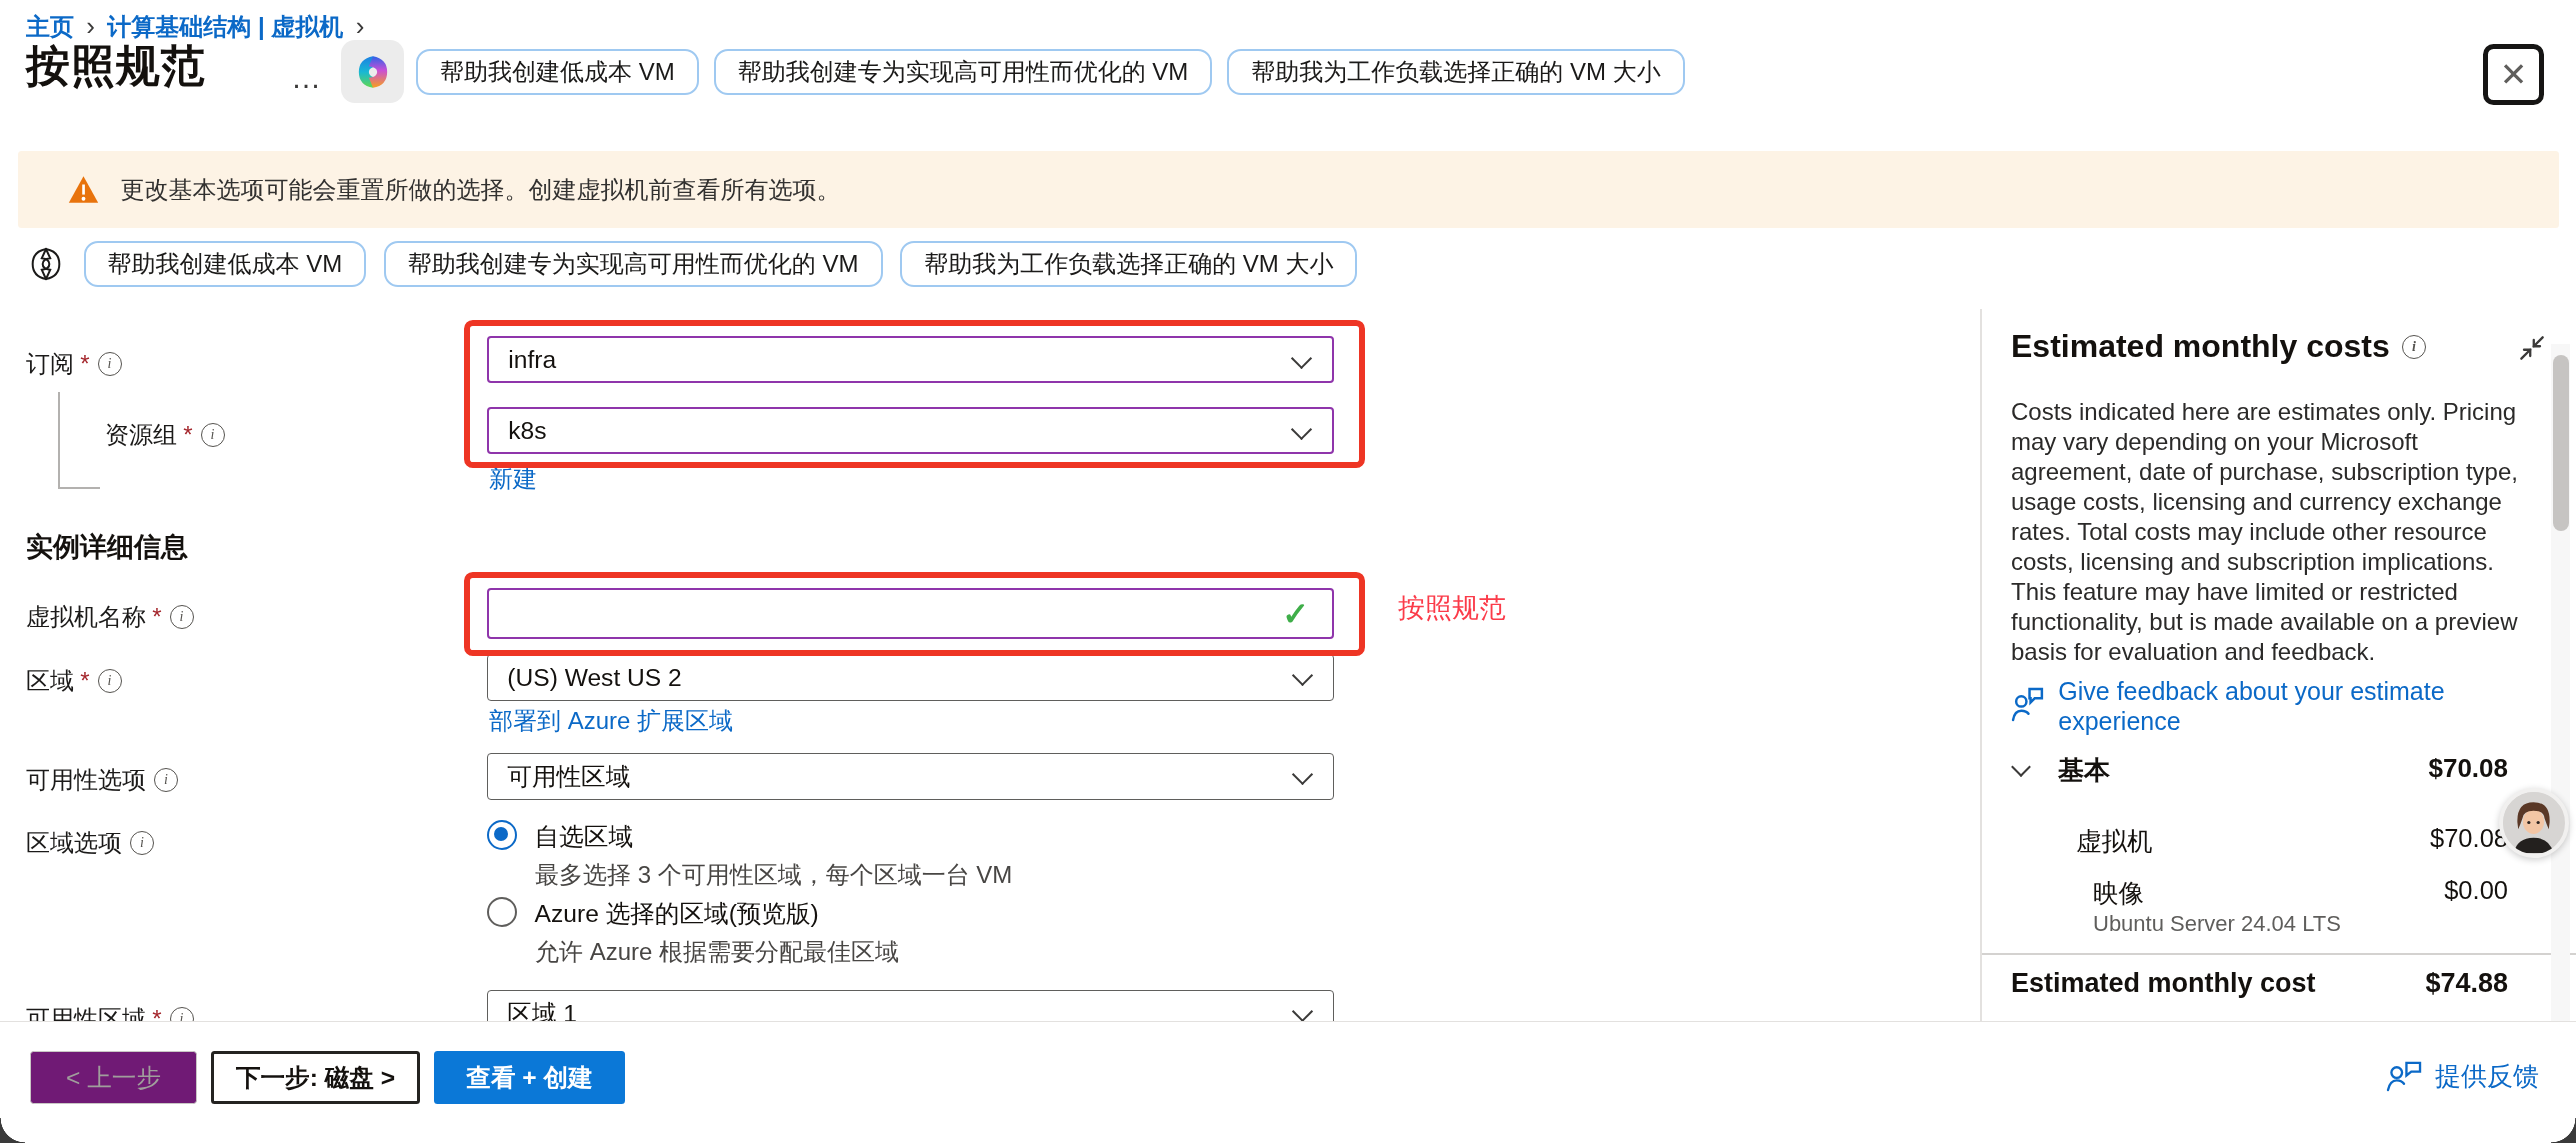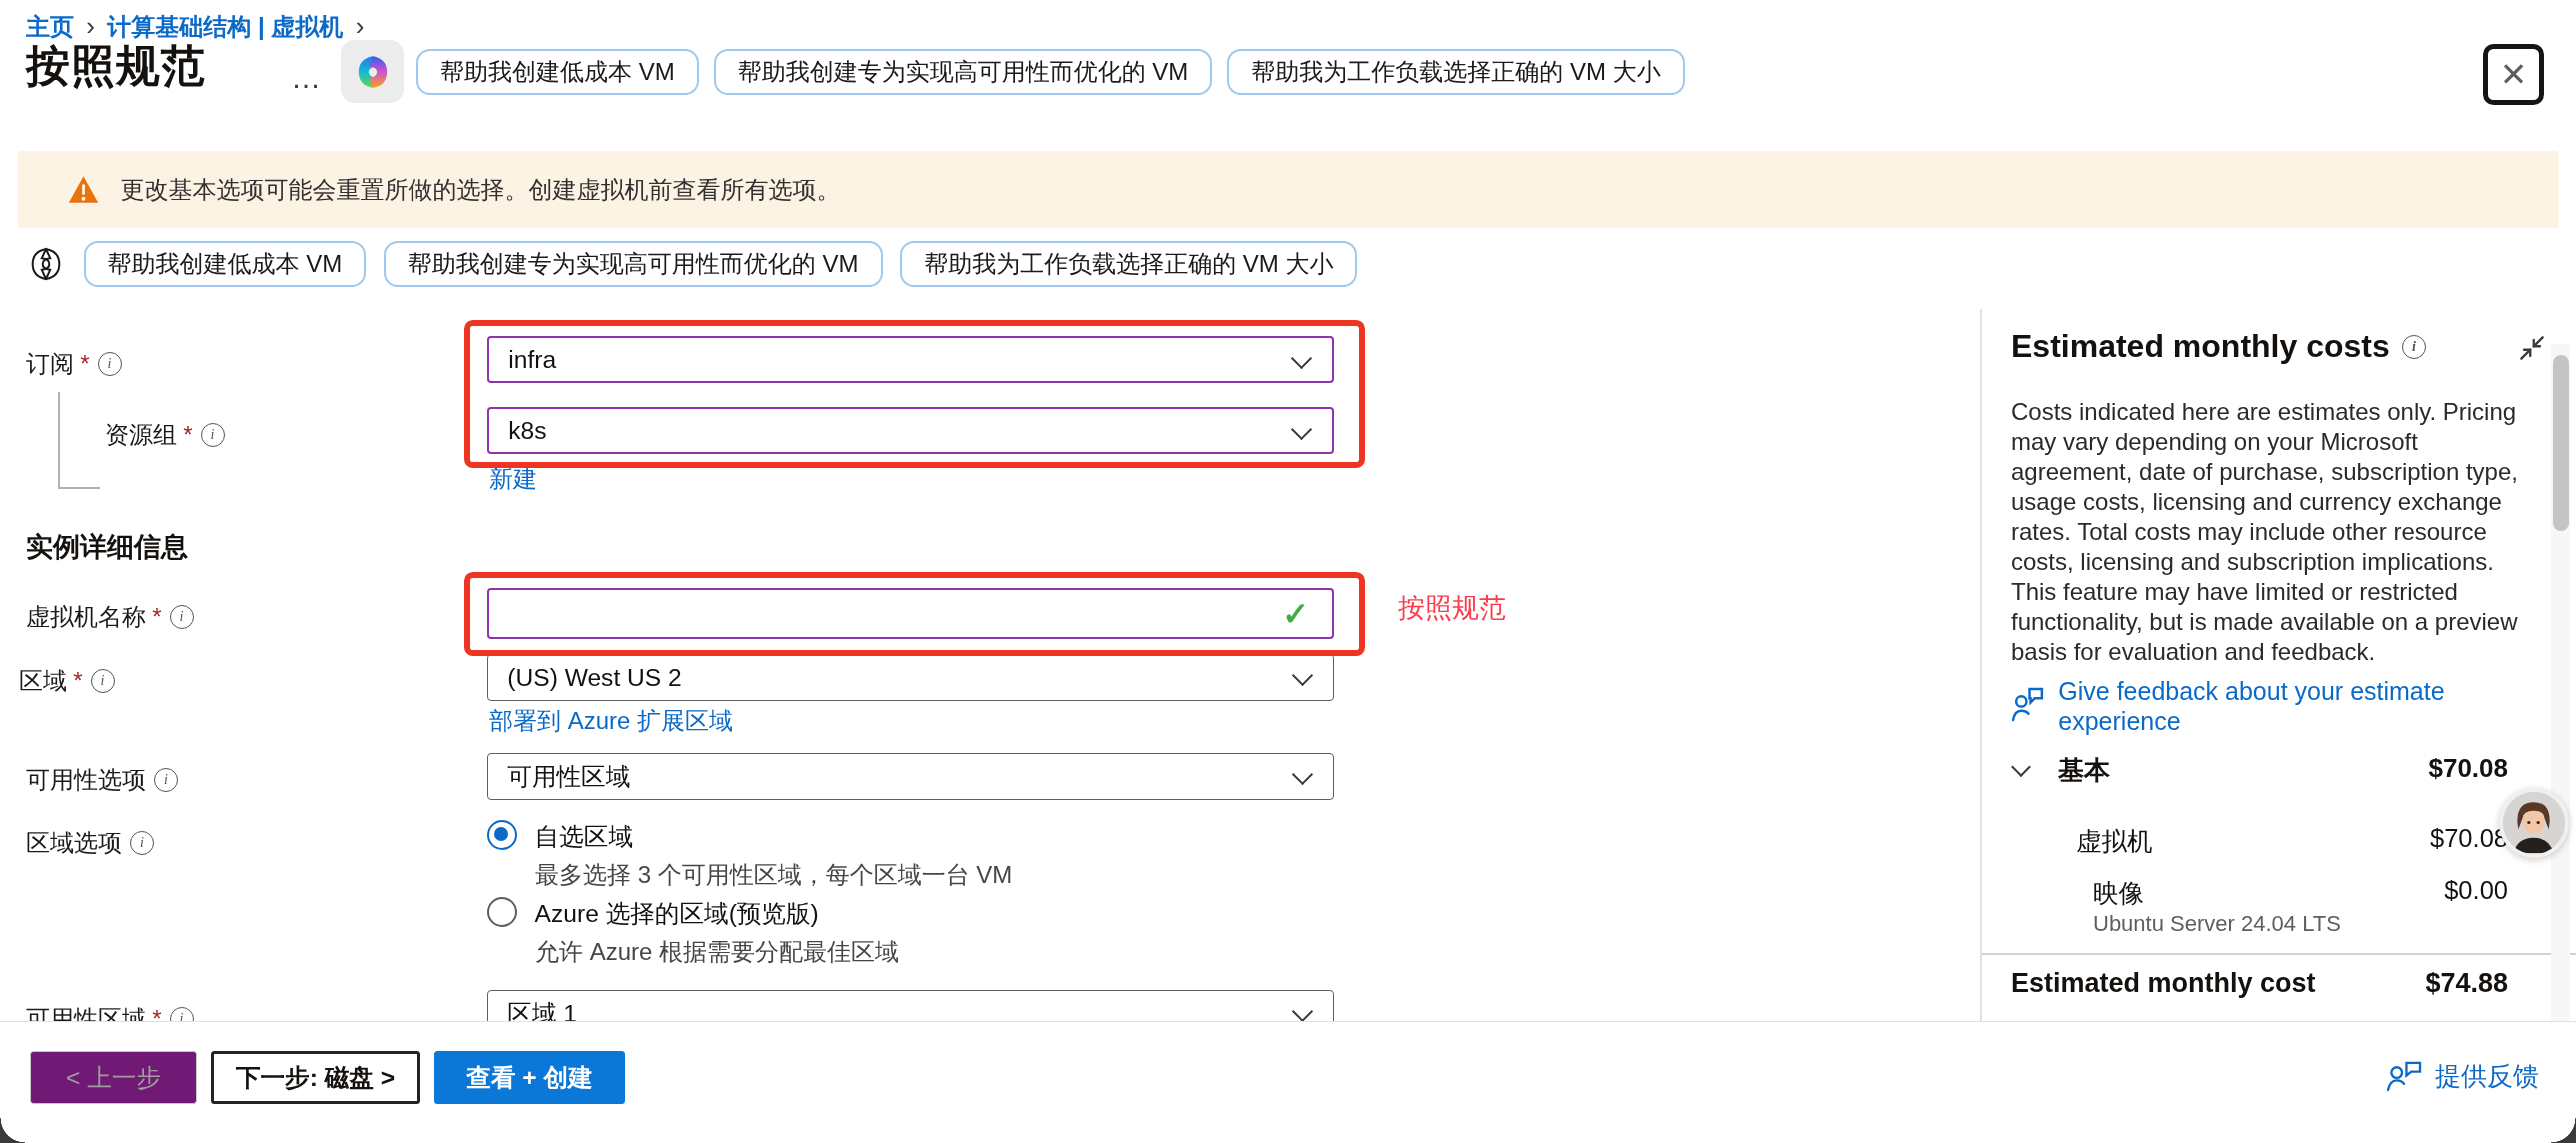--- a/index.html
+++ b/index.html
@@ -162,21 +162,21 @@
   <span>虚拟机名称</span>
   <span class="req">*</span>
   <span class="info-icon">i</span>
 </div>
 <div class="tinput purple" style="top:588px; height:51px;">
   <span class="check-mark">✓</span>
 </div>
 <div class="red-box" style="left:464px; top:572px; width:901px; height:84px;"></div>
 <div class="red-note">按照规范</div>
 
-<div class="flabel" style="top:665px; left:19px;justify-content:space-between;">
+<div class="flabel" style="top:665px; left:26px;justify-content:space-between;">
   <span>区域</span>
   <span class="req">*</span>
   <span class="info-icon">i</span>
 </div>
 <div class="dd" style="top:654px;">
   <span>(US) West US 2</span>
 </div>
 <a class="blue-link" style="top:705px;">部署到 Azure 扩展区域</a>
 
 <div class="flabel" style="top:764px; left:26px;">

